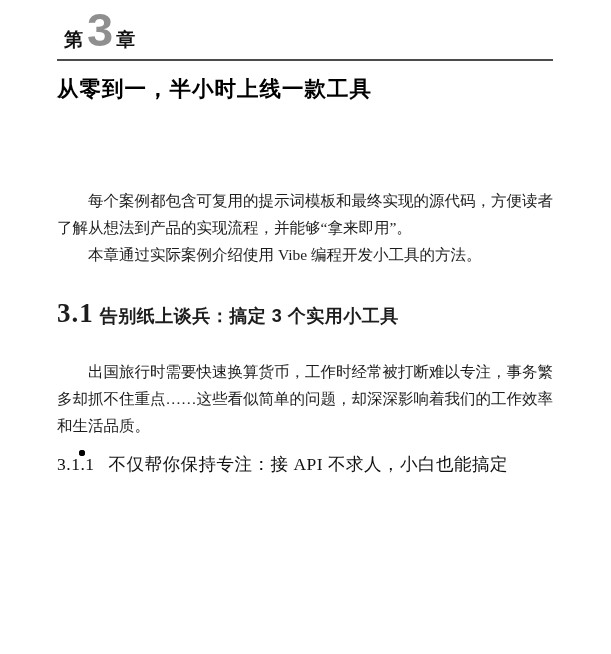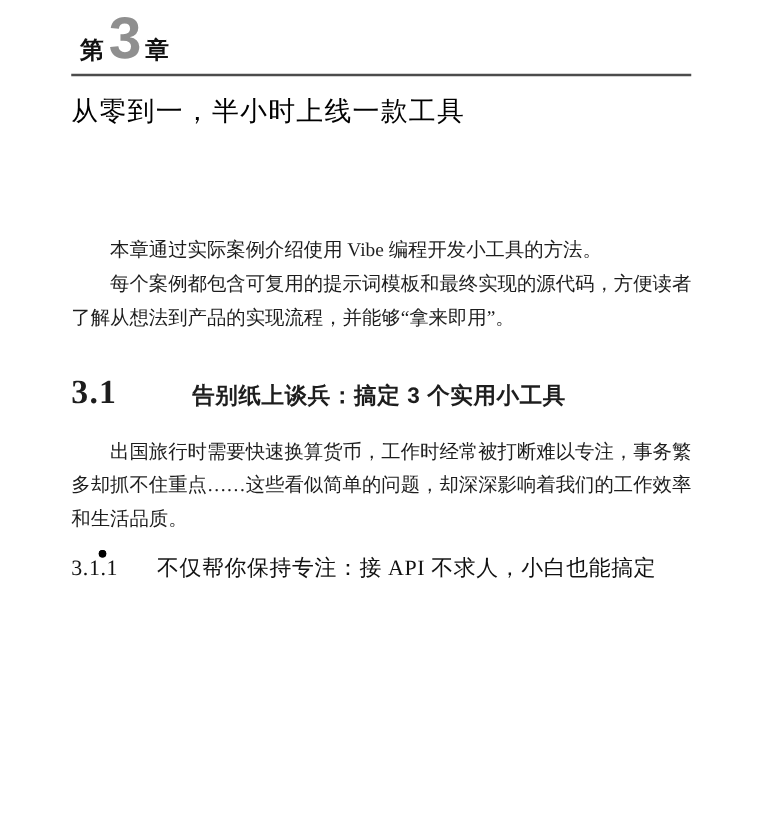--- a/index.html
+++ b/index.html
@@ -24,60 +24,60 @@
   .chapter-number {
     font-size:47px; line-height:0.92; color:#8f8f8f;
     margin:0 4px; letter-spacing:-1px;
   }
 
   .rule { border:none; border-top:2px solid #4c4c4c; margin-top:6px; }
 
   .chapter-title {
     margin-top:13px;
     font-family:"Liberation Sans","DejaVu Sans",sans-serif;
-    font-weight:normal; font-size:21.5px; letter-spacing:1px; color:#000;
+    font-weight:bold; font-size:21.5px; letter-spacing:1px; color:#000;
   }
 
   
   .para {
     font-size:15.5px; line-height:27px;
     text-align:justify; text-indent:2em;
   }
   .intro-block { margin-top:84px; }
 
   
-  .section-heading { display:flex; align-items:baseline; margin-top:30px;gap:40px; }
+  .section-heading { display:flex; align-items:baseline; margin-top:30px; }
   .section-number {
     font-family:"Liberation Serif","DejaVu Serif",serif;
     font-weight:bold; font-size:27px; letter-spacing:1px;
   }
   .section-title {
     font-family:"Liberation Sans","DejaVu Sans",sans-serif;
-    font-weight:bold; font-size:18px; margin-left:20px; letter-spacing:0.5px;
+    font-weight:bold; font-size:18px; margin-left:6px; letter-spacing:0.5px;
   }
 
-  .section-paras { margin-top:19px; }
+  .section-paras { margin-top:29px; }
 
   
   .bullets { list-style:none; }
   .bullet-item {
     position:relative;
     font-size:15.5px; line-height:27px;
     padding-left:37px; text-align:justify;
   }
   .bullet-dot {
     position:absolute; left:22px; top:10.5px;
     width:6px; height:6px; border-radius:50%; background:#000;
     display:inline-block;
   }
 
   
   .subsection-heading {
     margin-top:12px; display:flex; align-items:center;
-    font-size:17.5px; color:#111; line-height:26px;gap:17px;
+    font-size:17.5px; color:#111; line-height:26px;
   }
   .subsection-number { letter-spacing:0.5px; }
   .subsection-title { margin-left:14px; letter-spacing:0.5px; }
 </style>
 </head>
 <body>
 
 <div class="page">
   <div class="content">
 
@@ -85,22 +85,22 @@
       <span class="chapter-prefix">第</span>
       <span class="chapter-number">3</span>
       <span class="chapter-suffix">章</span>
     </div>
 
     <hr class="rule">
 
     <h1 class="chapter-title">从零到一，半小时上线一款工具</h1>
 
     <div class="intro-block">
+      <p class="para">每个案例都包含可复用的提示词模板和最终实现的源代码，方便读者了解从想法到产品的实现流程，并能够“拿来即用”。</p>
       <p class="para">本章通过实际案例介绍使用 Vibe 编程开发小工具的方法。</p>
-      <p class="para">每个案例都包含可复用的提示词模板和最终实现的源代码，方便读者了解从想法到产品的实现流程，并能够“拿来即用”。</p>
     </div>
 
     <div class="section-heading">
       <span class="section-number">3.1</span>
       <span class="section-title">告别纸上谈兵：搞定 3 个实用小工具</span>
     </div>
 
     <div class="section-paras">
       <p class="para">出国旅行时需要快速换算货币，工作时经常被打断难以专注，事务繁多却抓不住重点……这些看似简单的问题，却深深影响着我们的工作效率和生活品质。</p>
     </div>

